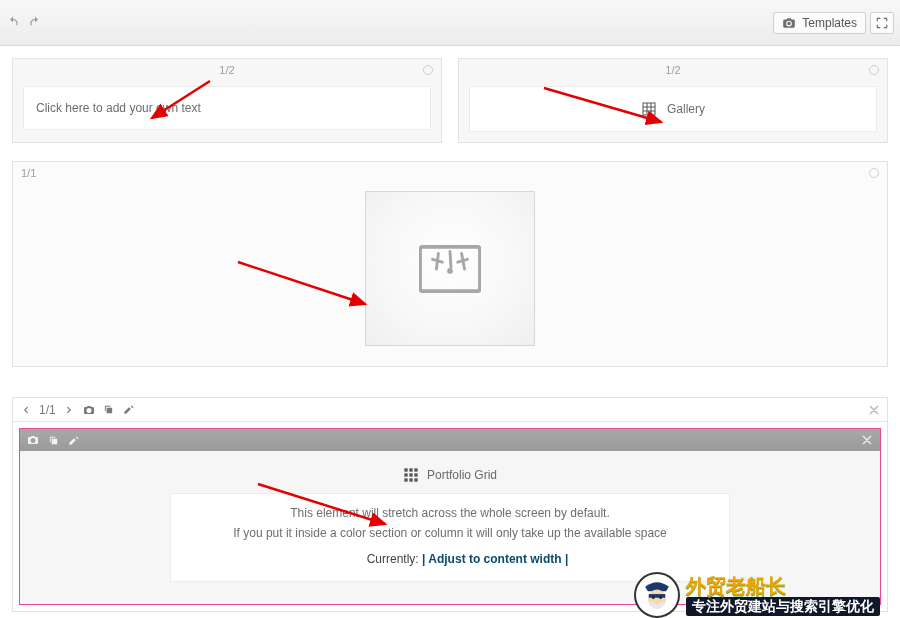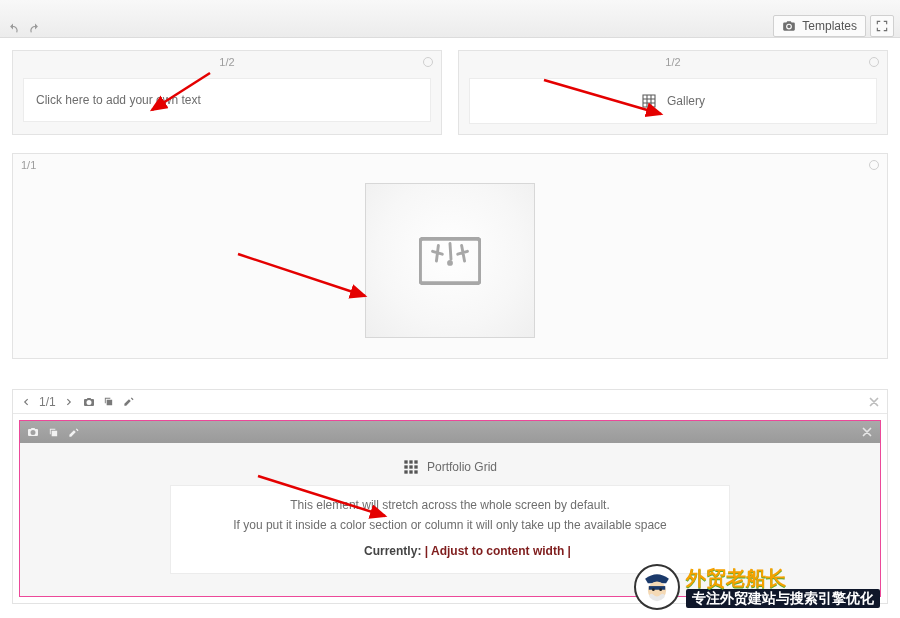--- a/index.html
+++ b/index.html
@@ -6,25 +6,25 @@
   html, body { width: 900px; height: 618px; overflow: hidden; }
   body {
     font-family: "Helvetica Neue", Helvetica, Arial, sans-serif;
     font-size: 12px;
     color: #666;
     background: #ffffff;
   }
 
   
   .topbar {
-    height: 38px;
+    height: 46px;
     background: linear-gradient(#f8f8f8,#ececec);
     border-bottom: 1px solid #dcdcdc;
     display: flex;
-    align-items: flex-end;
+    align-items: center;
     padding: 0 6px;
   }
   .topbar .left { display:flex; gap:8px; align-items:center; color:#8a8a8a; }
   .topbar .spacer { flex:1; }
   .topbar .btn {
     display:flex; align-items:center; gap:6px;
     height:22px; padding:0 8px;
     border:1px solid #d0d0d0; border-radius:2px;
     background:#fbfbfb; color:#555; cursor:pointer;
   }
@@ -114,22 +114,22 @@
 
   .msg-box {
     margin:0 auto; width:560px; max-width:95%;
     border:1px solid #ececec;
     background:#ffffff;
     padding:10px 14px 12px;
     line-height:1.65;
     font-size:12px;
   }
   .msg-box .current { margin-top:6px; }
-  .msg-box b { color:#444; font-weight:700;margin-left:35px; }
-  .orangetxt { color:#7f1d1d; font-weight:600; }
+  .msg-box b { color:#444; font-weight:400;margin-left:35px; }
+  .orangetxt { color:#0c4a6e; font-weight:600; }
 
   
   .arrow {
     position:absolute;
     pointer-events:none;
   }
 
   
   .watermark {
     position:absolute; bottom:6px; right:20px;

